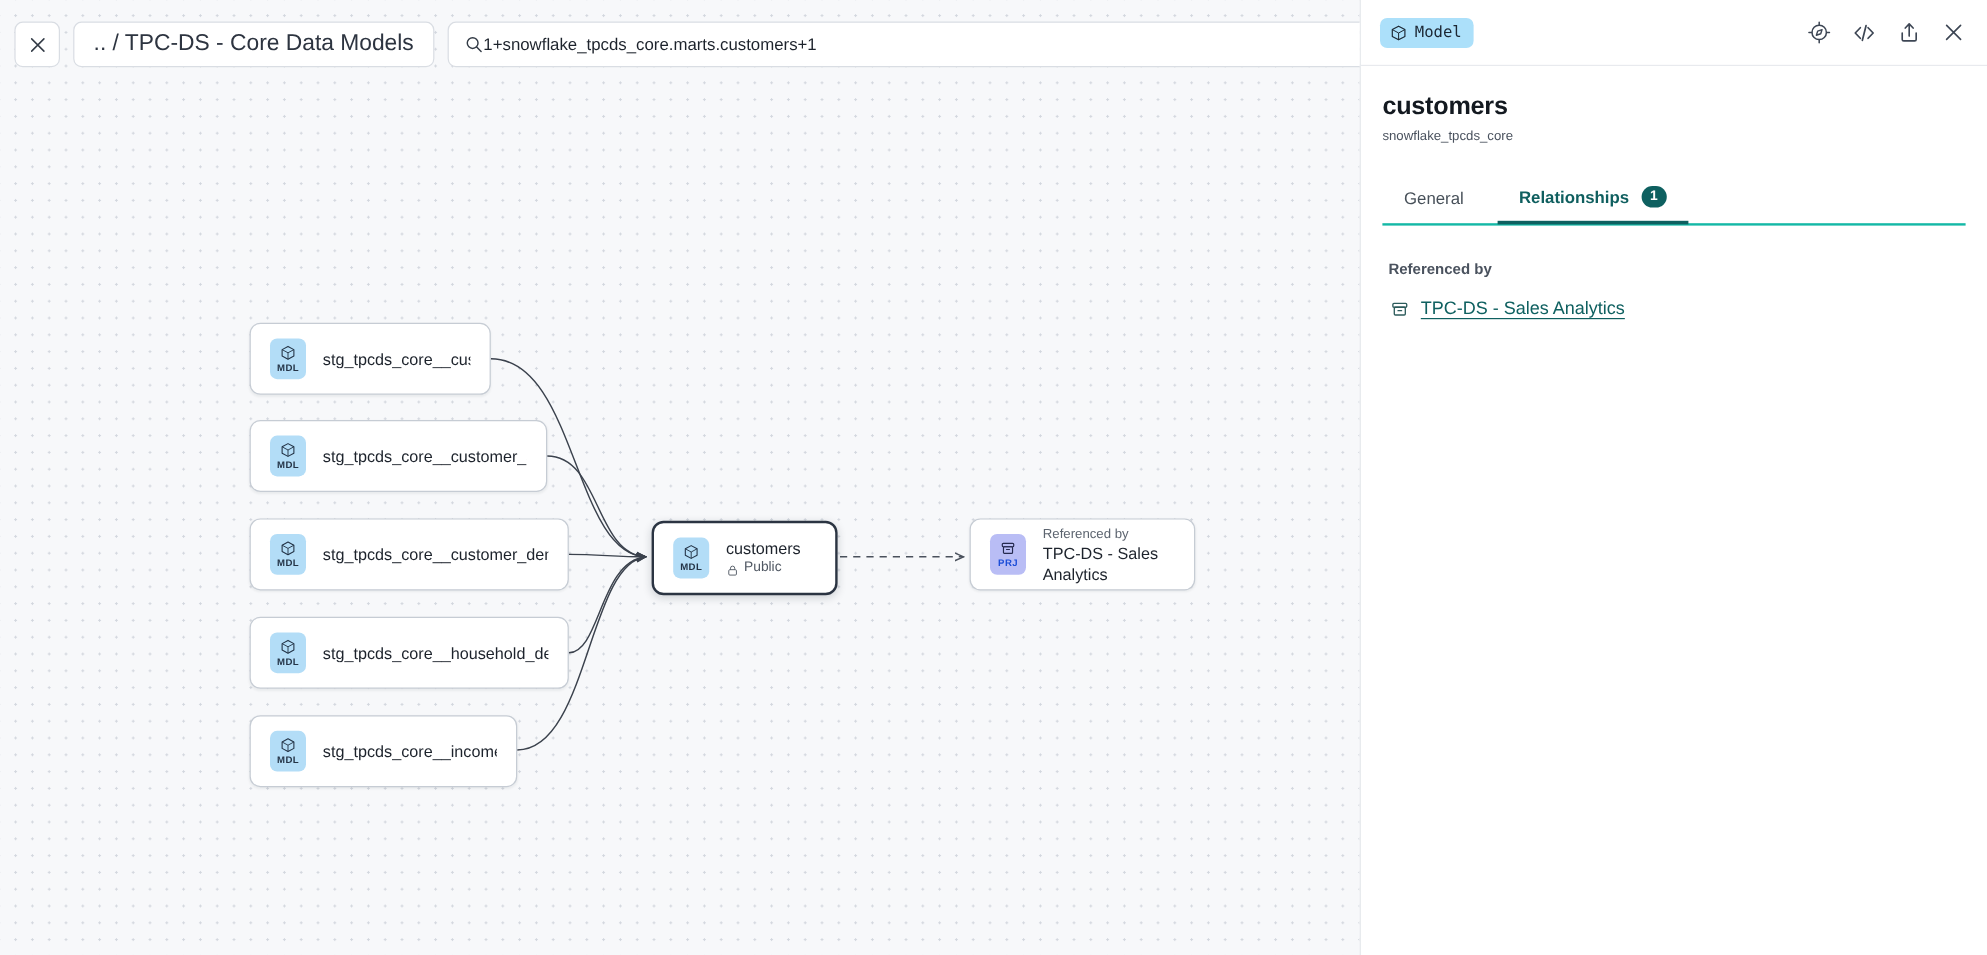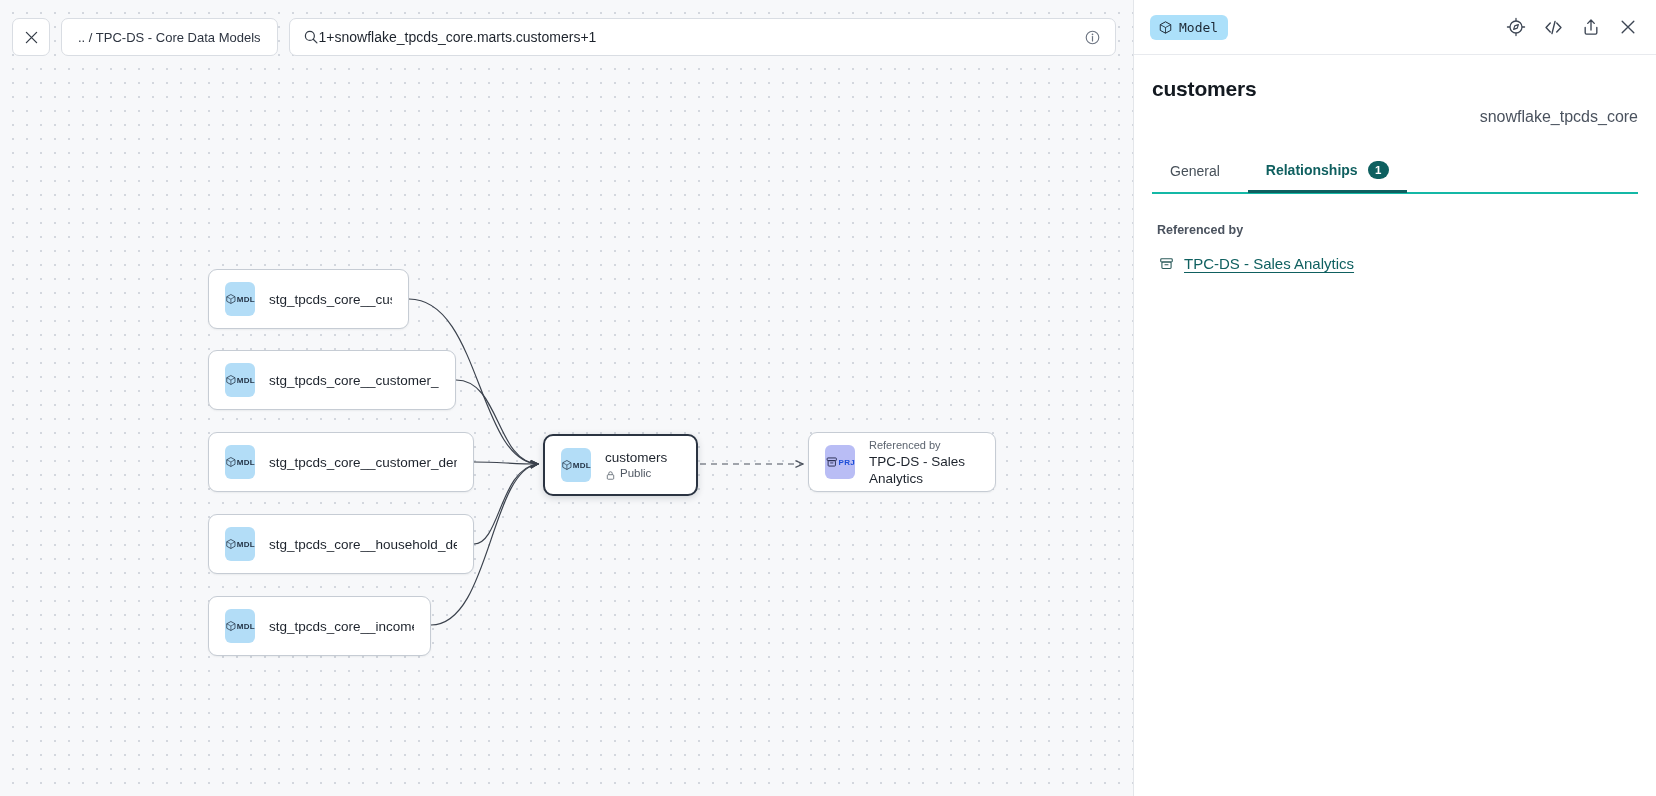--- a/index.html
+++ b/index.html
@@ -38,21 +38,21 @@
     display: flex; align-items: center; justify-content: center;
     color: #3c4450;
   }
   .breadcrumb {
     height: 38px;
     background: #ffffff;
     border: 1px solid #d9dde3;
     border-radius: 7px;
     display: flex; align-items: center;
     padding: 0 16px;
-    font-size: 13px;
+    font-size: 19px;
     color: #2d3440;
     white-space: nowrap;
   }
   .searchbar {
     height: 38px;
     width: 827px;
     background: #ffffff;
     border: 1px solid #d9dde3;
     border-radius: 7px;
     display: flex; align-items: center;
@@ -79,21 +79,21 @@
     z-index: 3;
   }
   .node.selected {
     border: 2px solid #2b3442;
     border-radius: 10px;
     box-shadow: 0 2px 7px rgba(20,28,40,.17);
   }
   .badge {
     width: 30px; height: 34px;
     border-radius: 6px;
-    display: flex; flex-direction: row;
+    display: flex; flex-direction: column;
     align-items: center; justify-content: center;
     flex: none;
     gap: 0px;
   }
   .badge.mdl { background: #b3ddf7; color: #243447; }
   .badge.prj { background: #b9bdf5; color: #1d4ed8; }
   .badge .bl {
     font-size: 8px; font-weight: 700; letter-spacing: .3px;
     line-height: 9px; margin-top: 1px;
   }
@@ -131,21 +131,21 @@
     border-radius: 6px;
     height: 25px;
     display: flex; align-items: center; gap: 6px;
     padding: 0 10px 0 8px;
     font-size: 13px;
     font-family: "DejaVu Sans Mono", monospace;
   }
   .panel-actions { margin-left: auto; display: flex; align-items: center; gap: 17px; color: #3d4654; }
   .panel-body { padding: 22px 18px 0 18px; }
   .panel-title { font-size: 21px; font-weight: 700; color: #131920; letter-spacing: -.2px; }
-  .panel-sub { font-size: 16px; color: #4a525e; margin-top: 7px; text-align: right; }
+  .panel-sub { font-size: 11px; color: #4a525e; margin-top: 7px; }
   .tabs {
     display: flex; align-items: flex-end; gap: 10px;
     margin-top: 26px;
     border-bottom: 2px solid #14b8a6;
   }
   .tab {
     padding: 9px 18px 11px 18px;
     font-size: 14px; color: #475059;
     display: flex; align-items: center; gap: 10px;
     border-bottom: 3px solid transparent;

